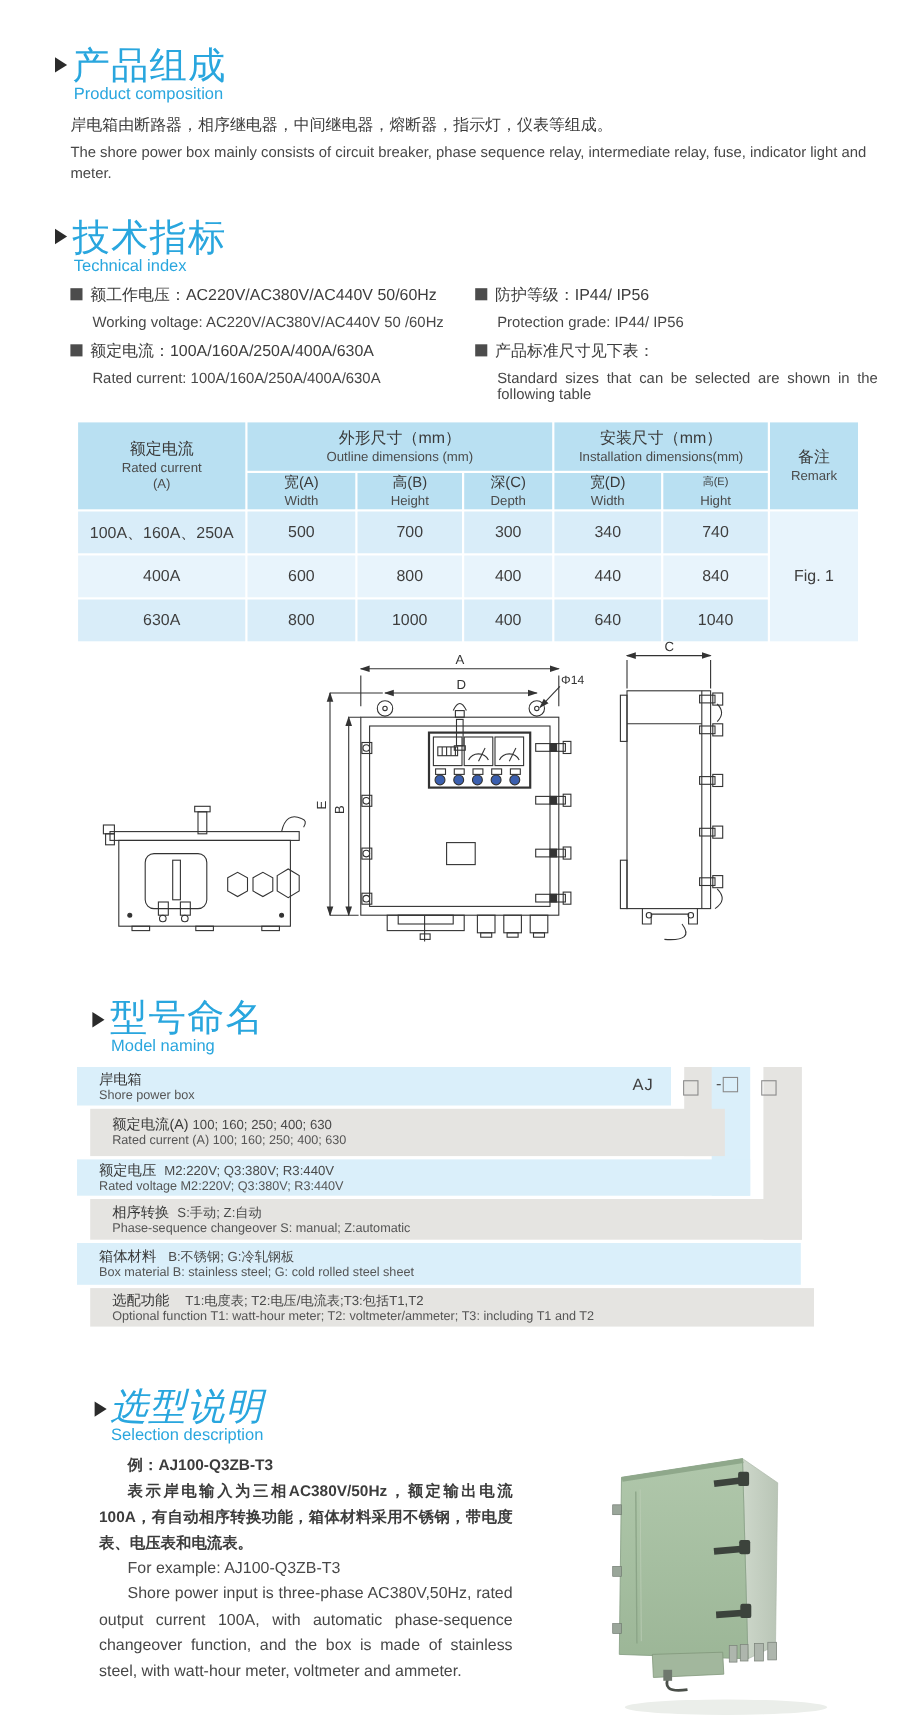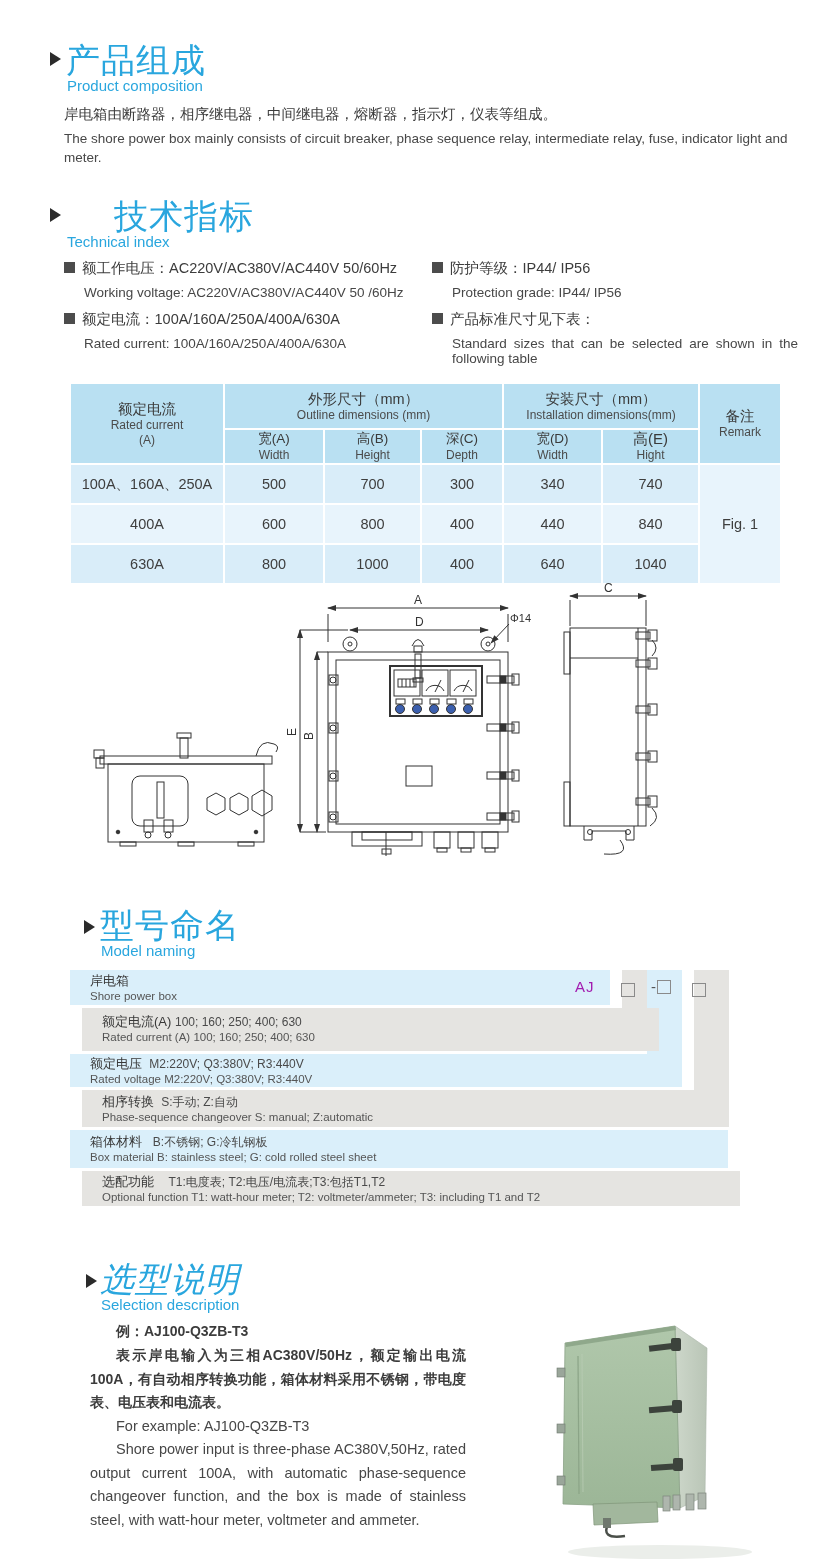--- a/index.html
+++ b/index.html
@@ -35,42 +35,42 @@
   td.cell{font-size:14.5px;color:#3e3e3e;}
   
   .lad{position:absolute;}
   .lad .blk{position:absolute;}
   .lad .blue{background:var(--lad-blue);}
   .lad .gray{background:var(--lad-gray);margin-left:12px;}
   .lad-cn{font-size:13px;color:#383838;line-height:16px;white-space:nowrap;}
   .lad-val{font-size:12px;color:#4a4a4a;}
   .lad-en{font-size:11.5px;color:#555;line-height:14px;white-space:nowrap;}
   .rowtxt{padding:3px 0 0 20px;}
-  .code-aj{font-size:15px;color:#a21caf;letter-spacing:1px;}
+  .code-aj{font-size:15px;color:#404040;letter-spacing:1px;}
   .code-box{display:inline-block;width:12px;height:12px;border:1.5px solid #8a8a8a;background:transparent;vertical-align:middle;}
   .code-dash{font-size:15px;color:#555;vertical-align:middle;margin-right:1px;}
   
   .sel-cn{font-size:14px;line-height:23.5px;color:var(--ink);text-align:justify;font-weight:bold;}
   .sel-en{font-size:14.5px;line-height:23.5px;color:var(--ink2);text-align:justify;}
   .indent{text-indent:26px;}
   svg text{font-family:"Liberation Sans","DejaVu Sans",sans-serif;}
 </style>
 </head>
 <body>
 
 <div class="page">
 
   <div class="abs tri" style="left:50px;top:52px;"></div>
   <div class="abs h-cn" style="left:66px;top:45px;">产品组成</div>
   <div class="abs h-en" style="left:67px;top:77px;">Product  composition</div>
   <div class="abs body-en" style="left:64px;top:129px;width:740px;">The shore power box mainly consists of circuit breaker, phase sequence relay, intermediate relay, fuse, indicator light and meter.</div>
   <div class="abs body-cn" style="left:64px;top:104px;width:730px;">岸电箱由断路器，相序继电器，中间继电器，熔断器，指示灯，仪表等组成。</div>
 
   <div class="abs tri" style="left:50px;top:208px;"></div>
-  <div class="abs h-cn" style="left:66px;top:201px;margin-left:48px;">技术指标</div>
+  <div class="abs h-cn" style="left:66px;top:201px;">技术指标</div>
   <div class="abs h-en" style="left:67px;top:233px;">Technical index</div>
 
   <div class="abs spec-cn" style="left:64px;top:259px;"><span class="sq"></span><span>额工作电压：AC220V/AC380V/AC440V  50/60Hz</span></div>
   <div class="abs spec-en" style="left:84px;top:285px;">Working voltage: AC220V/AC380V/AC440V 50 /60Hz</div>
   <div class="abs spec-cn" style="left:64px;top:310px;"><span class="sq"></span><span>额定电流：100A/160A/250A/400A/630A</span></div>
   <div class="abs spec-en" style="left:84px;top:336px;">Rated current: 100A/160A/250A/400A/630A</div>
 
   <div class="abs spec-cn" style="left:432px;top:259px;"><span class="sq"></span><span>防护等级：IP44/ IP56</span></div>
   <div class="abs spec-en" style="left:452px;top:285px;">Protection grade: IP44/ IP56</div>
   <div class="abs spec-cn" style="left:432px;top:310px;"><span class="sq"></span><span>产品标准尺寸见下表：</span></div>
@@ -117,21 +117,21 @@
           </th>
       <th>
             <div class="th-cn" style="font-size:13.5px">深(C)</div>
             <div class="th-en">Depth</div>
           </th>
       <th>
             <div class="th-cn" style="font-size:13.5px">宽(D)</div>
             <div class="th-en">Width</div>
           </th>
       <th>
-            <div class="th-cn" style="font-size:15px">高(E)</div>
+            <div class="th-cn" style="font-size:10px">高(E)</div>
             <div class="th-en">Hight</div>
           </th>
     </tr>
     <tr style="height:38px;">
       <td class="cell r-odd">100A、160A、250A</td>
       <td class="cell r-odd">500</td>
       <td class="cell r-odd">700</td>
       <td class="cell r-odd">300</td>
       <td class="cell r-odd">340</td>
       <td class="cell r-odd">740</td>

